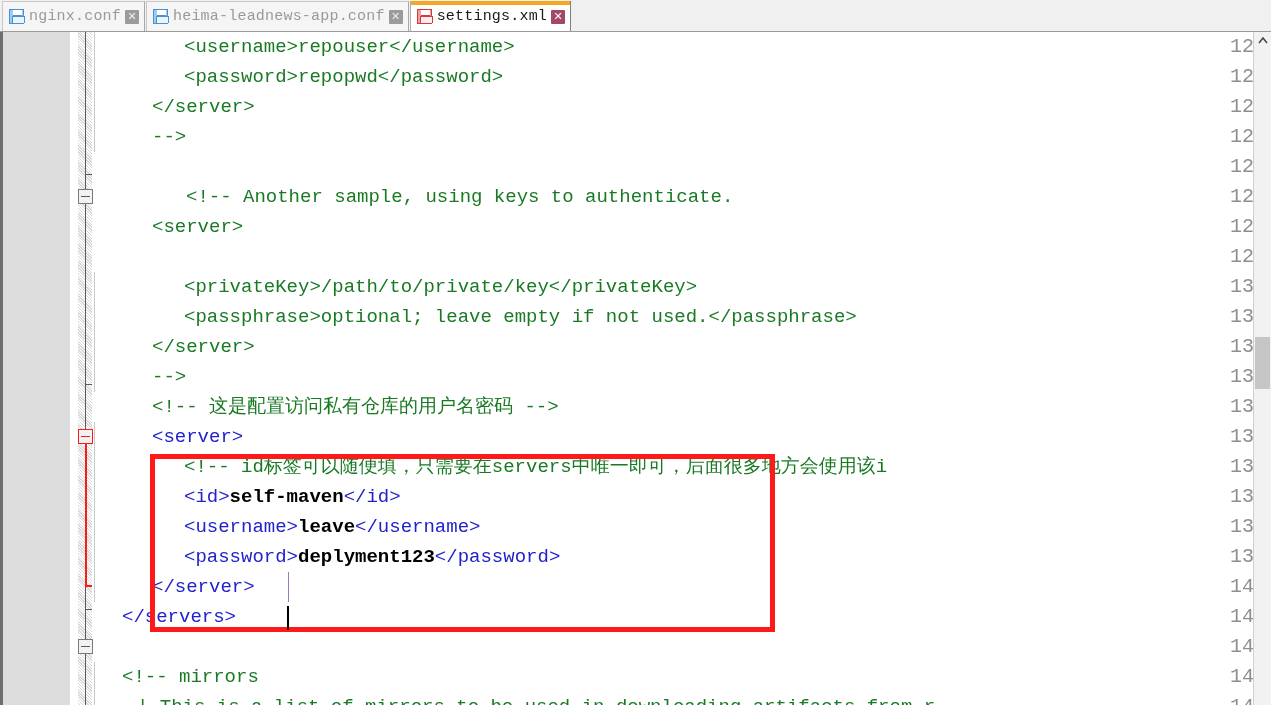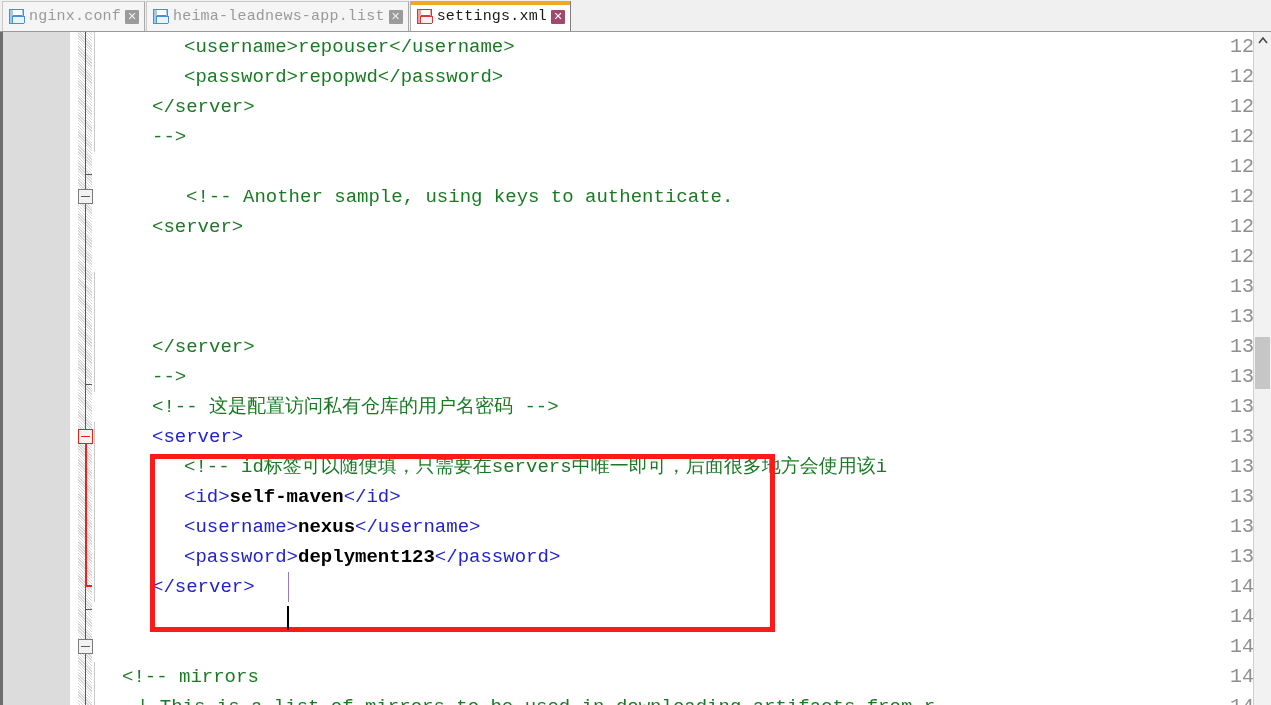--- a/index.html
+++ b/index.html
@@ -223,21 +223,21 @@
 <body>
 
 <div id="tabbar">
   <div class="tab">
     <span class="floppy"></span>
     <span class="tab-label">nginx.conf</span>
     <span class="tab-close">✕</span>
   </div>
   <div class="tab">
     <span class="floppy"></span>
-    <span class="tab-label">heima-leadnews-app.list</span>
+    <span class="tab-label">heima-leadnews-app.conf</span>
     <span class="tab-close">✕</span>
   </div>
   <div class="tab active">
     <span class="floppy red"></span>
     <span class="tab-label">settings.xml</span>
     <span class="tab-close">✕</span>
   </div>
 </div>
 
 <div id="editor">
@@ -256,29 +256,32 @@
     <div class="indent-guide" style="left:2px;  top:390px; height:180px;"></div>
     <div class="indent-guide purple" style="left:196px; top:540px; height:30px;"></div>
     <div class="indent-guide" style="left:2px; top:630px; height:43px;"></div>
   <div class="code-line" style="top: 0px; padding-left: 92px;"><span class="cmt">&lt;username&gt;repouser&lt;/username&gt;</span></div>
       <div class="code-line" style="top: 30px; padding-left: 92px;"><span class="cmt">&lt;password&gt;repopwd&lt;/password&gt;</span></div>
       <div class="code-line" style="top: 60px; padding-left: 60px;"><span class="cmt">&lt;/server&gt;</span></div>
       <div class="code-line" style="top: 90px; padding-left: 60px;"><span class="cmt">--&gt;</span></div>
       <div class="code-line" style="top: 120px; padding-left: 0px;"></div>
       <div class="code-line" style="top: 150px; padding-left: 94px;"><span class="cmt">&lt;!-- Another sample, using keys to authenticate.</span></div>
       <div class="code-line" style="top: 180px; padding-left: 60px;"><span class="cmt">&lt;server&gt;</span></div>
+      <div class="code-line" style="top: 240px; padding-left: 92px;"><span class="cmt">&lt;privateKey&gt;/path/to/private/key&lt;/privateKey&gt;</span></div>
+      <div class="code-line" style="top: 270px; padding-left: 92px;"><span class="cmt">&lt;passphrase&gt;optional; leave empty if not used.&lt;/passphrase&gt;</span></div>
       <div class="code-line" style="top: 300px; padding-left: 60px;"><span class="cmt">&lt;/server&gt;</span></div>
       <div class="code-line" style="top: 330px; padding-left: 60px;"><span class="cmt">--&gt;</span></div>
       <div class="code-line" style="top: 360px; padding-left: 60px;"><span class="cmt">&lt;!-- 这是配置访问私有仓库的用户名密码 --&gt;</span></div>
       <div class="code-line" style="top: 390px; padding-left: 60px;"><span class="tag">&lt;server&gt;</span></div>
       <div class="code-line" style="top: 420px; padding-left: 92px;"><span class="cmt">&lt;!-- id标签可以随便填，只需要在servers中唯一即可，后面很多地方会使用该i</span></div>
       <div class="code-line" style="top: 450px; padding-left: 92px;"><span class="tag">&lt;id&gt;</span><span class="txt">self-maven</span><span class="tag">&lt;/id&gt;</span></div>
-      <div class="code-line" style="top: 480px; padding-left: 92px;"><span class="tag">&lt;username&gt;</span><span class="txt">nexus</span><span class="tag">&lt;/username&gt;</span></div>
+      <div class="code-line" style="top: 480px; padding-left: 92px;"><span class="tag">&lt;username&gt;</span><span class="txt">leave</span><span class="tag">&lt;/username&gt;</span></div>
       <div class="code-line" style="top: 510px; padding-left: 92px;"><span class="tag">&lt;password&gt;</span><span class="txt">deplyment123</span><span class="tag">&lt;/password&gt;</span></div>
       <div class="code-line" style="top: 540px; padding-left: 60px;"><span class="tag">&lt;/server&gt;</span></div>
+      <div class="code-line" style="top: 570px; padding-left: 30px;"><span class="tag">&lt;/servers&gt;</span></div>
       <div class="code-line" style="top: 600px; padding-left: 0px;"></div>
       <div class="code-line" style="top: 630px; padding-left: 30px; text-align: center;"><span class="cmt">&lt;!-- mirrors</span></div>
       <div class="code-line" style="top: 660px; padding-left: 45px;"><span class="cmt">| This is a list of mirrors to be used in downloading artifacts from r</span></div>
     </div>
 
   <div id="linenums">
       <div class="line-num" style="top: 0px;">122</div>
       <div class="line-num" style="top: 30px;">123</div>
       <div class="line-num" style="top: 60px;">124</div>
       <div class="line-num" style="top: 90px;">125</div>

